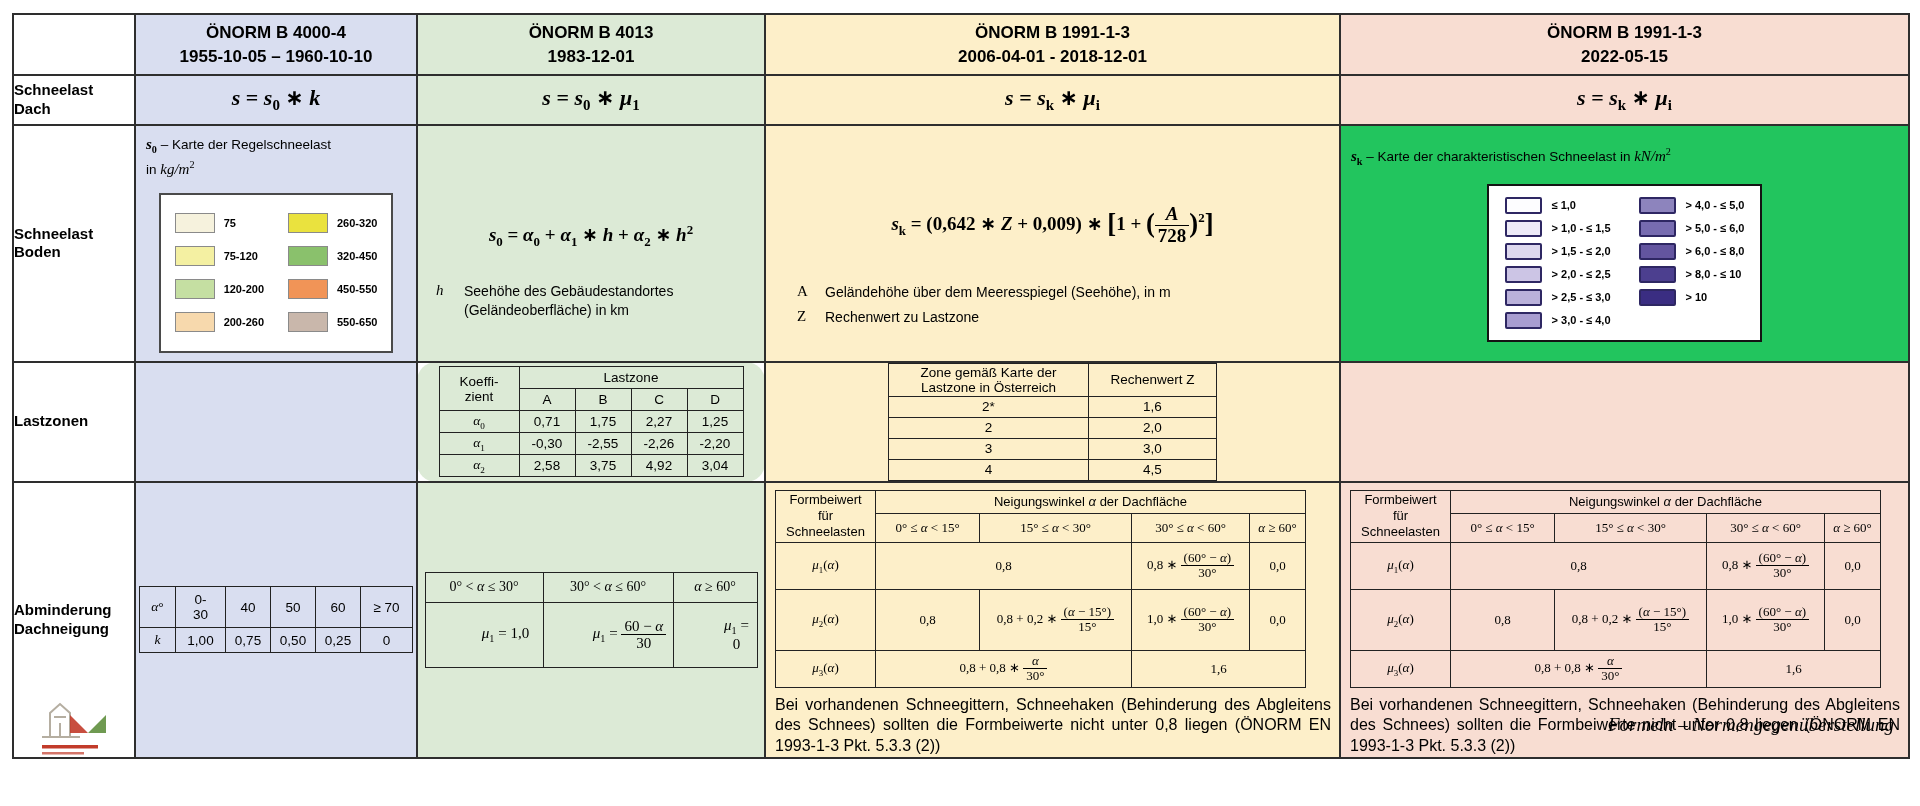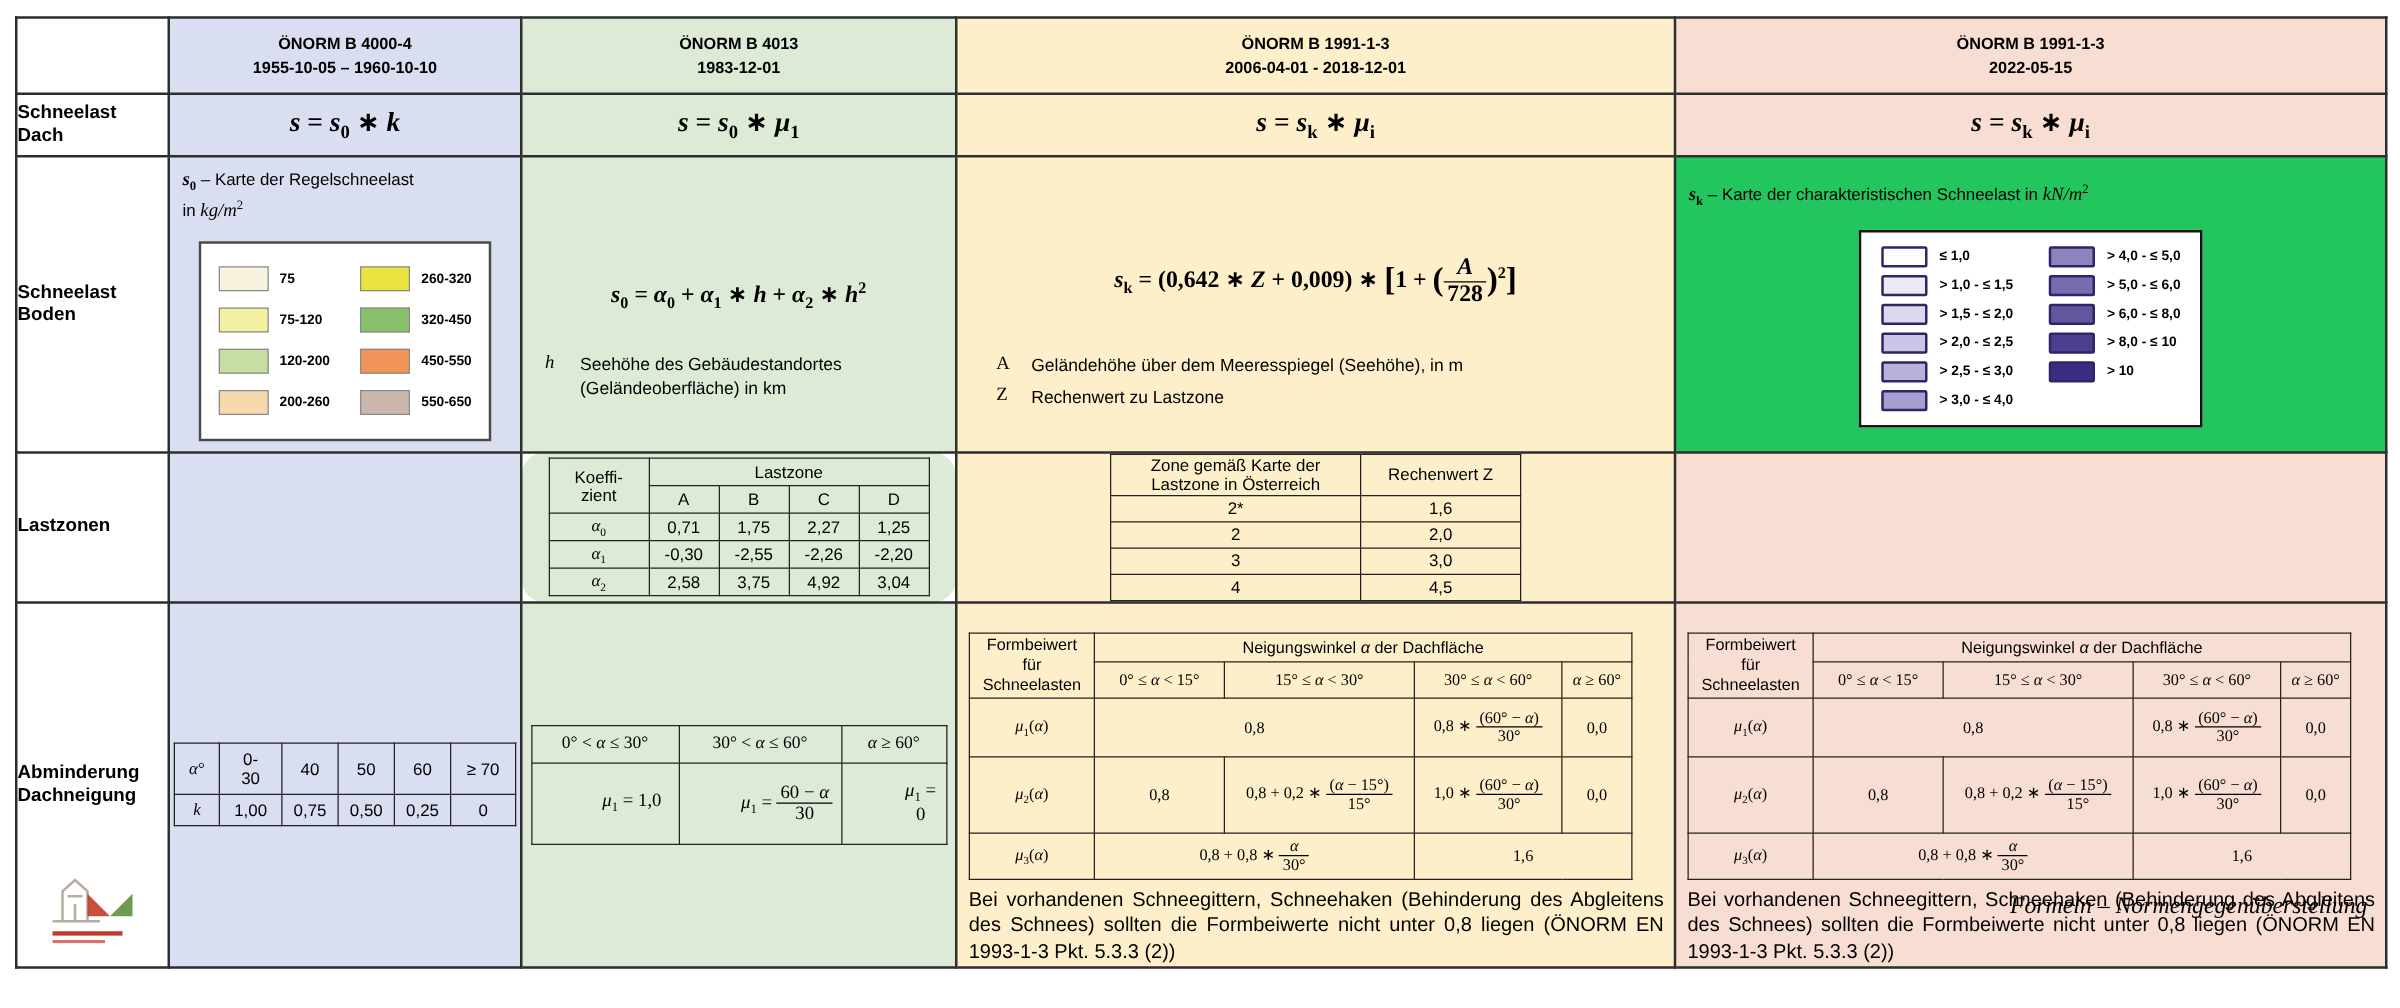--- a/index.html
+++ b/index.html
@@ -7,21 +7,21 @@
   .prewrap{white-space:pre-line;}
 
   
   table.main{border-collapse:collapse;table-layout:fixed;margin:13px 0 0 12px;}
   table.main>tbody>tr>td{border:2px solid #2e2e2e;padding:0;vertical-align:middle;}
   col.w-label{width:122px;} col.w-c1{width:282px;} col.w-c2{width:348px;} col.w-c3{width:575px;} col.w-c4{width:569px;}
   tr.r-head>td{height:59px;} tr.r-dach>td{height:48px;} tr.r-boden>td{height:213px;}
   tr.r-last>td{height:118px;} tr.r-abm>td{height:229px;}
   td.corner,td.rlabel{background:#fff;}
   td.rlabel{font-weight:bold;font-size:15px;line-height:1.25;padding-left:7px;}
-  td.head{text-align:center;font-weight:bold;font-size:13px;line-height:1.4;}
+  td.head{text-align:center;font-weight:bold;font-size:17px;line-height:1.4;}
   td.vtop{vertical-align:top;}
   td.fcell{text-align:center;}
 
   
   .fxl{font-family:"Liberation Serif","DejaVu Sans",serif;font-weight:bold;font-size:22px;}
   .fmd{font-family:"Liberation Serif","DejaVu Sans",serif;font-weight:bold;font-size:19px;text-align:center;display:block;}
   sub{font-size:68%;} sup{font-size:68%;}
   .frac{display:inline-block;vertical-align:middle;text-align:center;line-height:1.1;}
   .frac .num{display:block;border-bottom:1px solid #000;padding:0 3px;}
   .frac .den{display:block;padding:0 3px;}
@@ -59,21 +59,21 @@
   table.zone td{height:18px;}
   col.aw0{width:36px;} col.aw1{width:50px;} col.awm{width:45px;} col.awl{width:52px;}
   table.alphak tr:first-child td{height:38px;}
   table.alphak tr:last-child td{height:22px;}
   col.mw0{width:118px;} col.mw1{width:130px;} col.mw2{width:84px;}
   table.mu1t tr:first-child td{height:27px;font-size:14px;}
   table.mu1t tr:last-child td{height:62px;font-size:15px;padding-left:48px;}
 
   
   .fbwrap{padding:7px 6px 0 7px;}
-  table.fb{margin:16px 0 0 2px;}
+  table.fb{margin:0 0 0 2px;}
   col.fw0{width:100px;} col.fw1{width:104px;} col.fw2{width:152px;} col.fw3{width:118px;} col.fw4{width:56px;}
   table.fb td{font-size:13px;}
   table.fb tr:nth-child(1) td{height:20px;}
   table.fb tr:nth-child(2) td{height:26px;}
   table.fb tr:nth-child(3) td{height:44px;}
   table.fb tr:nth-child(4) td{height:58px;}
   table.fb tr:nth-child(5) td{height:34px;}
   .fbc{font-size:13px;line-height:1.25;}
   .fbnote{margin:7px 2px 0 2px;font-size:16px;line-height:1.3;text-align:justify;}
 

